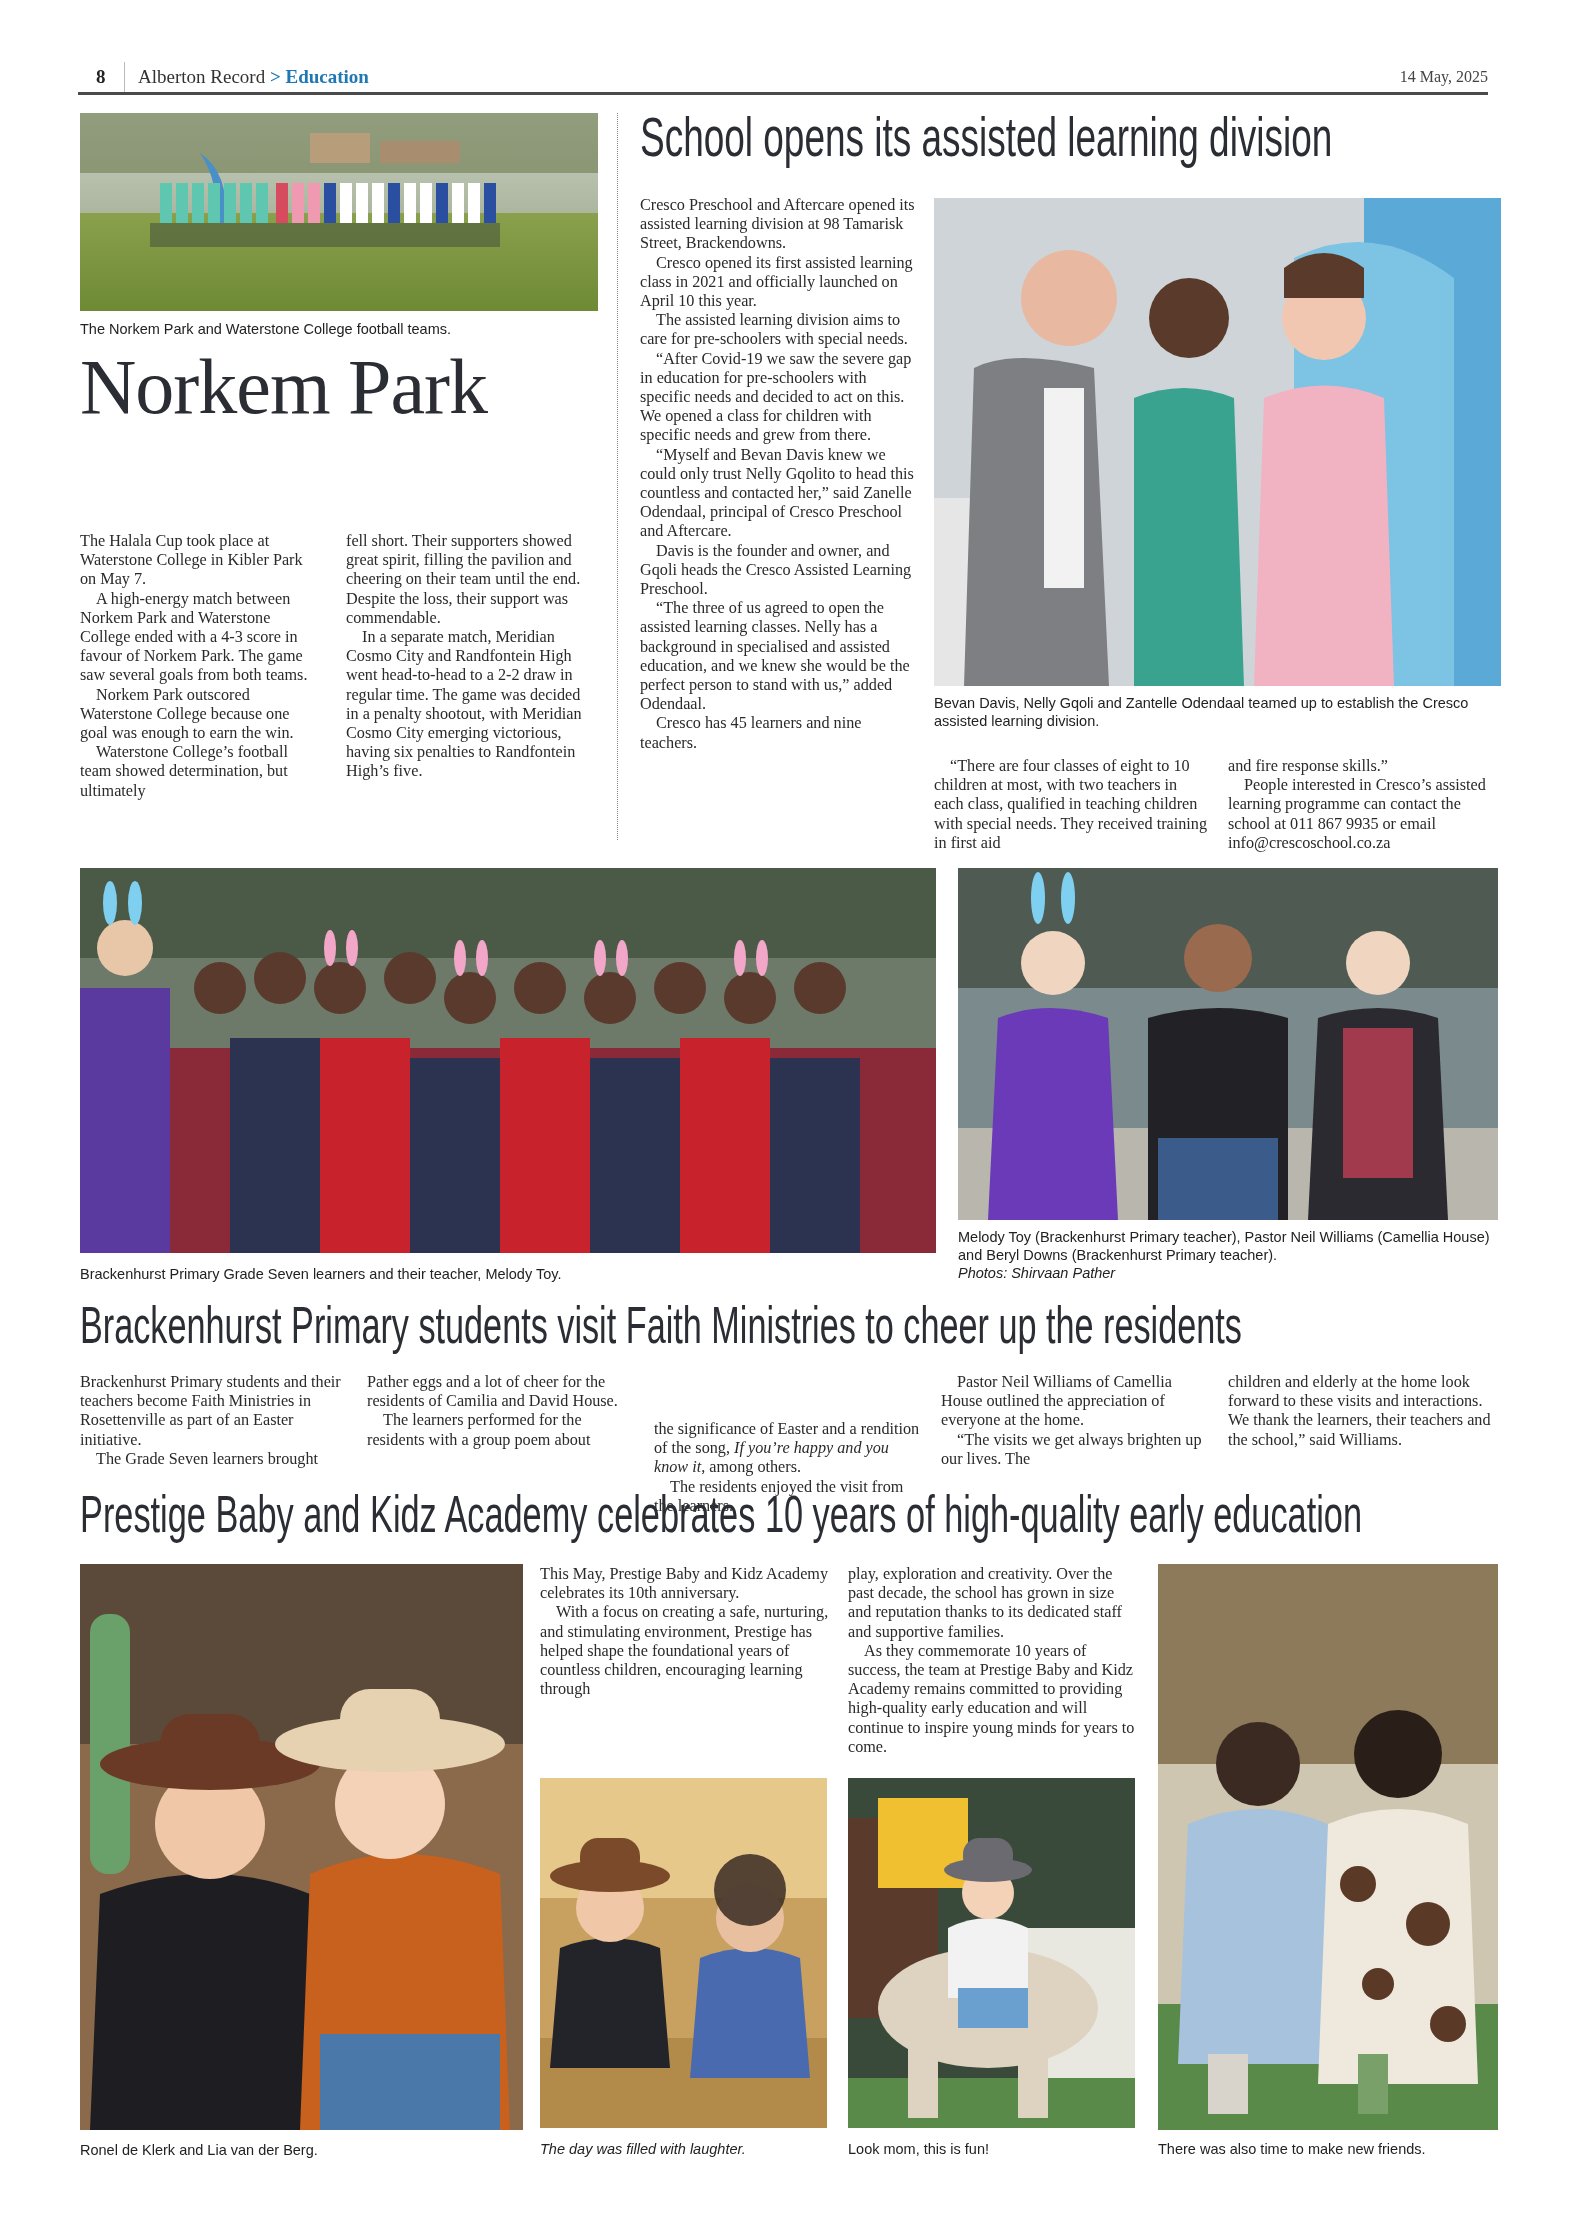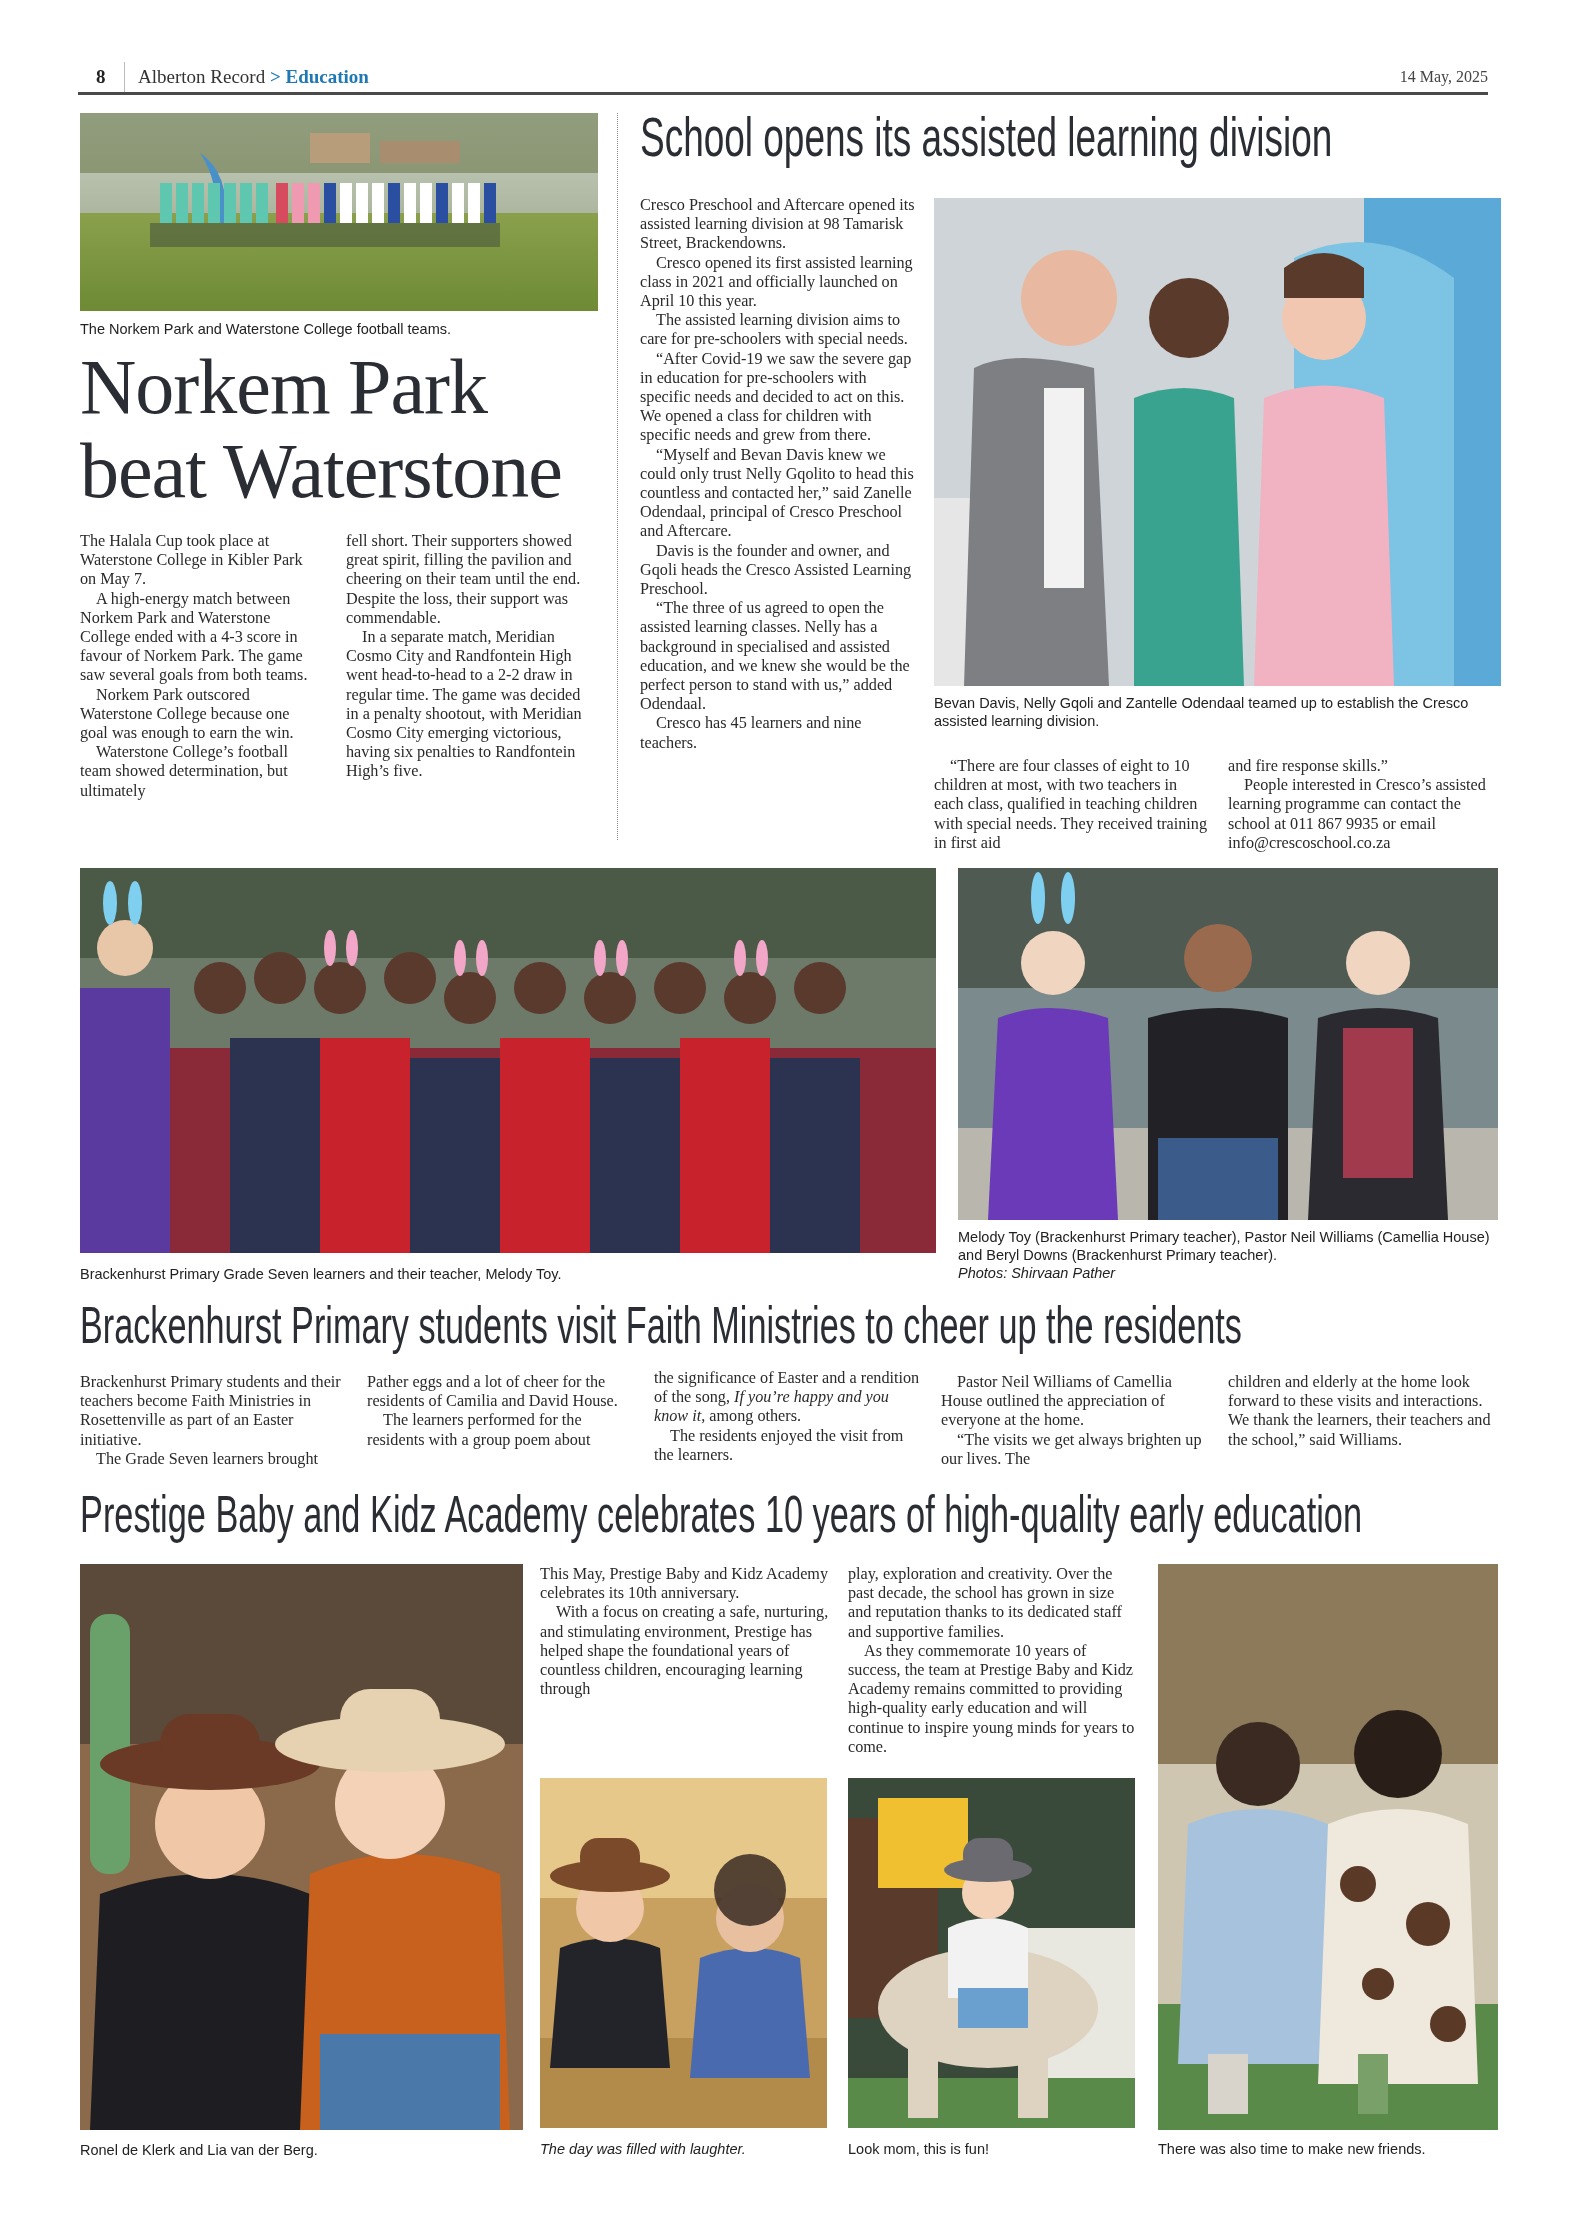--- a/index.html
+++ b/index.html
@@ -77,21 +77,20 @@
         <rect x="388" y="70" width="12" height="40" fill="#ffffff"></rect>
       <rect x="404" y="70" width="12" height="40" fill="#2a4fa0"></rect>
     </g>
     <rect x="70" y="110" width="350" height="24" fill="#3b4a3a" opacity="0.5"></rect>
   </svg>
 </div>
 <div class="cap" style="left:80px;top:320px;width:520px;">The Norkem Park and Waterstone College football teams.</div>
 
 <div class="hed-serif" style="left:80px;top:345px;width:560px;">
   <div>Norkem Park</div>
-  <div>beat Waterstone</div>
 </div>
 
 <div class="body" style="left:80px;top:532px;width:240px;">
   <p>The Halala Cup took place at Waterstone College in Kibler Park on May 7.</p>
   <p class="ind">A high-energy match between Norkem Park and Waterstone College ended with a 4-3 score in favour of Norkem Park. The game saw several goals from both teams.</p>
   <p class="ind">Norkem Park outscored Waterstone College because one goal was enough to earn the win.</p>
   <p class="ind">Waterstone College’s football team showed determination, but ultimately</p>
 </div>
 <div class="body" style="left:346px;top:532px;width:240px;">
   <p>fell short. Their supporters showed great spirit, filling the pavilion and cheering on their team until the end. Despite the loss, their support was commendable.</p>
@@ -206,21 +205,21 @@
 <div class="hed-cond" style="left:80px;top:1297px;font-size:52px;line-height:56px;transform:scaleX(0.658);">Brackenhurst Primary students visit Faith Ministries to cheer up the residents</div>
 
 <div class="body" style="left:80px;top:1373px;width:270px;">
   <p>Brackenhurst Primary students and their teachers become Faith Ministries in Rosettenville as part of an Easter initiative.</p>
   <p class="ind">The Grade Seven learners brought</p>
 </div>
 <div class="body" style="left:367px;top:1373px;width:270px;">
   <p>Pather eggs and a lot of cheer for the residents of Camilia and David House.</p>
   <p class="ind">The learners performed for the residents with a group poem about</p>
 </div>
-<div class="body" style="left:654px;top:1369px;width:270px;">
+<div class="body" style="left:654px;top:1420px;width:270px;">
   <p><span>the significance of Easter and a rendition of the song, </span><em>If you’re happy and you know it</em><span>, among others.</span></p>
   <p class="ind">The residents enjoyed the visit from the learners.</p>
 </div>
 <div class="body" style="left:941px;top:1373px;width:270px;">
   <p class="ind">Pastor Neil Williams of Camellia House outlined the appreciation of everyone at the home.</p>
   <p class="ind">“The visits we get always brighten up our lives. The</p>
 </div>
 <div class="body" style="left:1228px;top:1373px;width:275px;">
   <p>children and elderly at the home look forward to these visits and interactions. We thank the learners, their teachers and the school,” said Williams.</p>
 </div>

